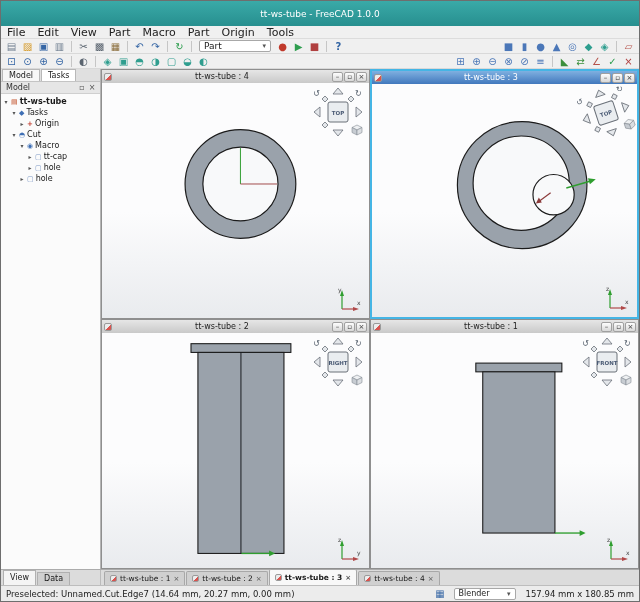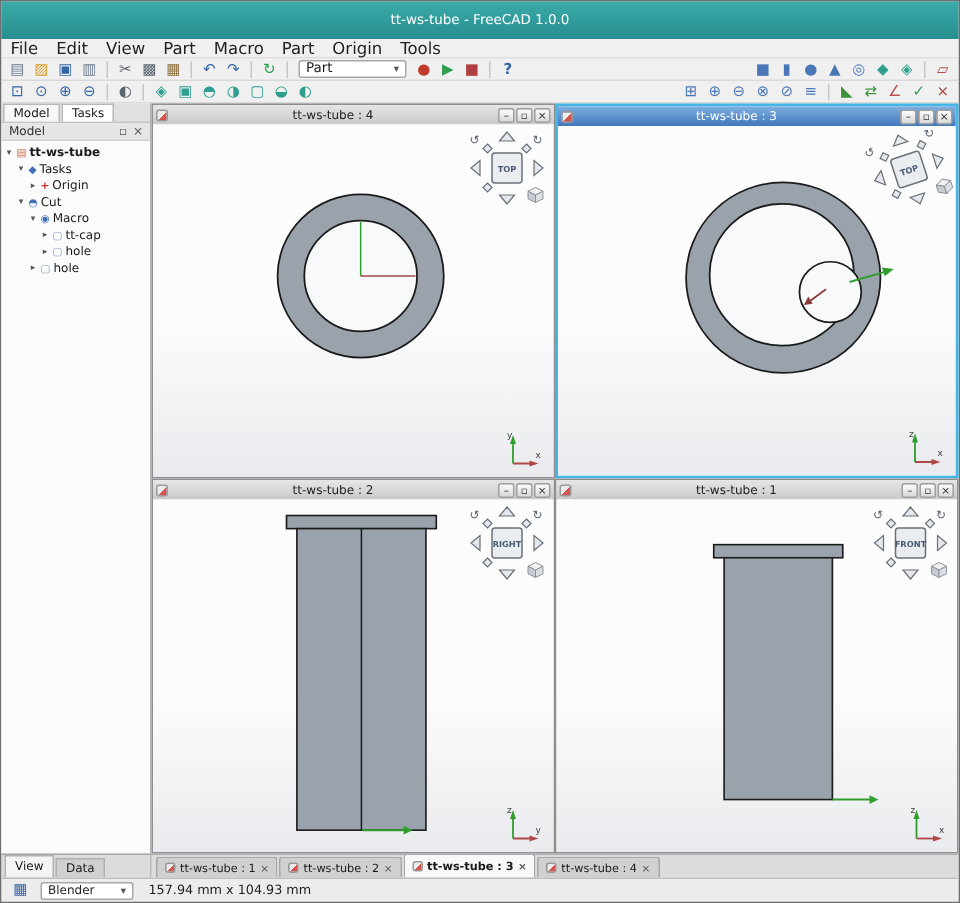--- a/index.html
+++ b/index.html
@@ -538,23 +538,24 @@
 
         <div class="mdi-tab">
           <span class="tab-doc-icon"></span>
           <span>tt-ws-tube : 4</span>
           <span class="tab-close">×</span>
         </div>
       </div>
   </div>
 
   <div class="statusbar">
+    <span class="status-msg">Preselected: Unnamed.Cut.Edge7 (14.64 mm, 20.27 mm, 0.00 mm)</span>
     <div class="status-right">
       <span class="tbicon" style="color:#3465a4">▦</span>
       <div class="nav-combo">
         <span>Blender</span>
         <span class="combo-arrow">▾</span>
       </div>
-      <span class="dims">157.94 mm x 104.93 mm</span>
+      <span class="dims">157.94 mm x 180.85 mm</span>
     </div>
   </div>
 
 </div>
 
 </body></html>

